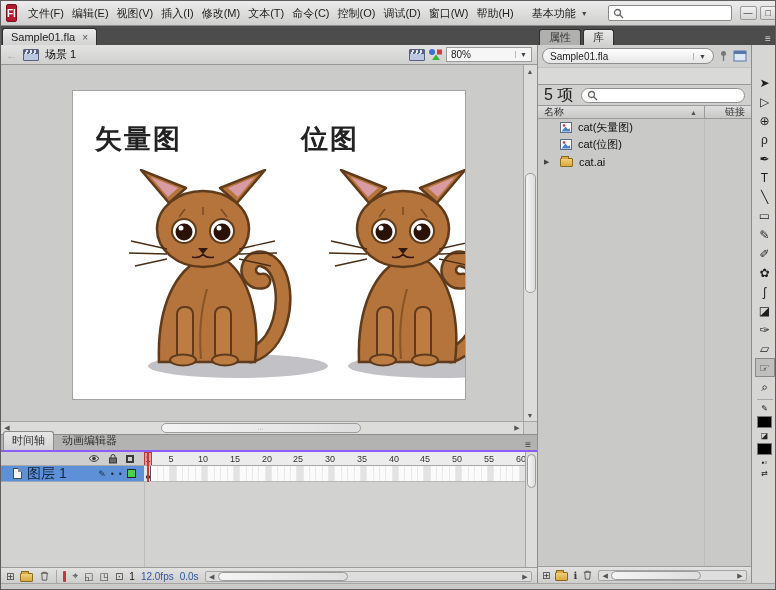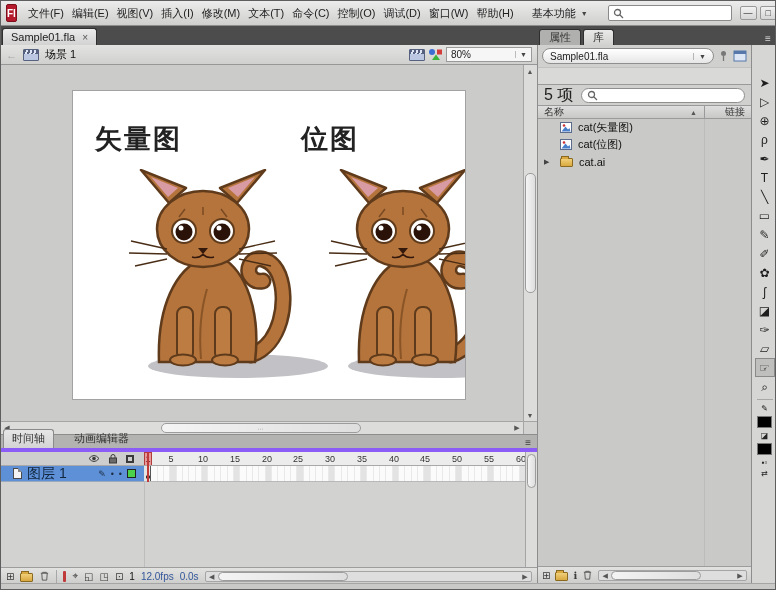--- a/index.html
+++ b/index.html
@@ -40,22 +40,22 @@
   .cat-svg { position:absolute; width:250px; height:215px; }
 
   .scroll-v { position:absolute; left:522px; top:64px; width:14px; height:356px; background:#dcdcda; border-left:1px solid #a5a5a5; }
   .scroll-h { position:absolute; left:0; top:420px; width:522px; height:13px; background:#dcdcda; border-top:1px solid #a5a5a5; }
   .sb-arrow { position:absolute; font-size:7px; color:#555; width:12px; height:12px; display:flex; align-items:center; justify-content:center; }
   .sb-thumb { position:absolute; background:linear-gradient(90deg,#f4f4f4,#dedede); border:1px solid #9c9c9c; border-radius:5px; display:flex; align-items:center; justify-content:center; color:#909090; font-size:6px; letter-spacing:1px; }
   .corner { position:absolute; left:522px; top:420px; width:14px; height:13px; background:#d2d2d0; border-top:1px solid #a5a5a5; border-left:1px solid #a5a5a5; }
 
   
   .timeline { position:absolute; left:0; top:433px; width:536px; height:149px; background:#d2d2d0; border-top:1px solid #8d8d8d; }
-  .tl-tabs { position:absolute; left:0; top:0; width:536px; height:17px; background:#b3b3b1; display:flex; align-items:flex-end; border-bottom:4px solid #8b5cf6; }
-  .tl-tab { padding:1px 8px 2px; font-size:11px; color:#333;margin-left:12px; }
+  .tl-tabs { position:absolute; left:0; top:0; width:536px; height:17px; background:#b3b3b1; display:flex; align-items:flex-end; border-bottom:2px solid #8b5cf6; }
+  .tl-tab { padding:1px 8px 2px; font-size:11px; color:#333; }
   .tl-tab.active { background:linear-gradient(#e6e6e6,#d4d4d4); border:1px solid #8a8a8a; border-bottom:none; border-radius:3px 3px 0 0; margin-left:2px; }
   .panel-menu { margin-left:auto; margin-right:6px; font-size:10px; color:#3c3c3c; }
   .tl-header-left { position:absolute; left:0; top:17px; width:143px; height:14px; background:#cecece; border-bottom:1px solid #a8a8a8; display:flex; align-items:center; justify-content:flex-end; gap:8px; padding-right:10px; }
   .outline-sq { width:8px; height:8px; border:2px solid #3a3a3a; display:inline-block; }
   .tl-ruler { position:absolute; left:143px; top:17px; width:381px; height:14px; background:#ececec; border-bottom:1px solid #a8a8a8; font-size:9px; color:#333; overflow:hidden; }
   .rn { position:absolute; top:2px; width:16px; text-align:center; }
   .ph-cap { position:absolute; left:0; top:0; width:8px; height:14px; background:#e89a9a; border:1px solid #b23b3b; color:#401010; font-size:9px; text-align:center; line-height:13px; }
   .tl-layer-left { position:absolute; left:0; top:31px; width:143px; height:16px; background:#5d90d6; border-bottom:1px solid #9aa8bc; display:flex; align-items:center; gap:5px; padding:0 8px 0 12px; color:#12263d; }
   .page-ic { width:9px; height:11px; background:#f4f4f4; border:1px solid #4a4a4a; position:relative; flex:none; }
   .page-ic::before { content:""; position:absolute; right:-1px; top:-1px; border-style:solid; border-width:0 4px 4px 0; border-color:transparent #5d90d6 #888 transparent; }

